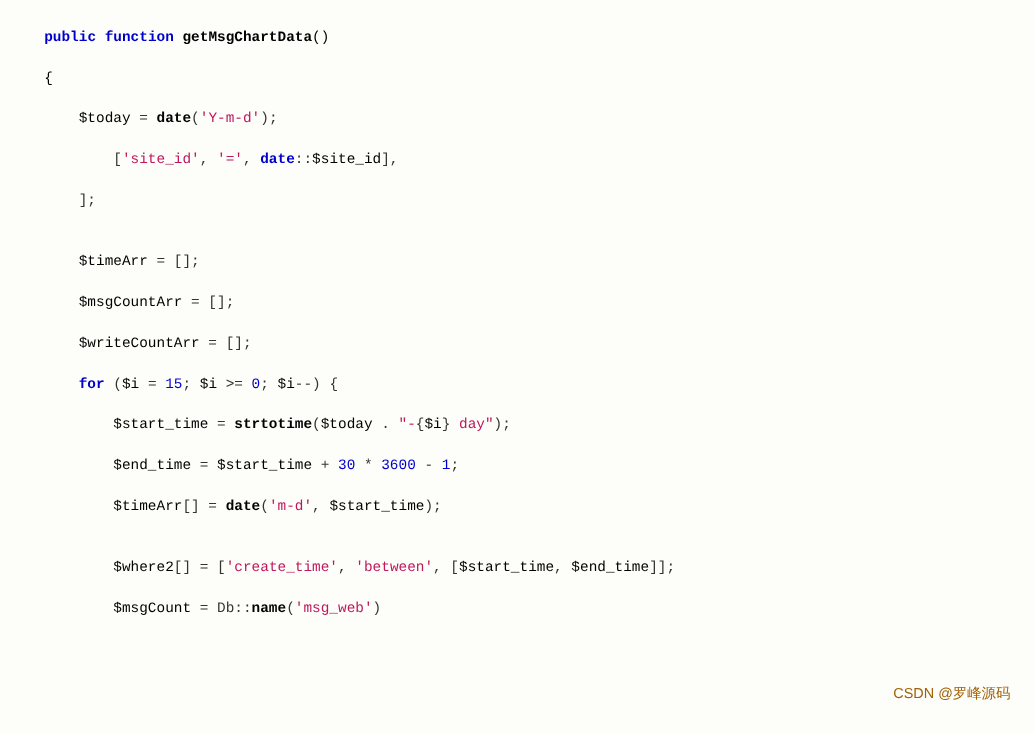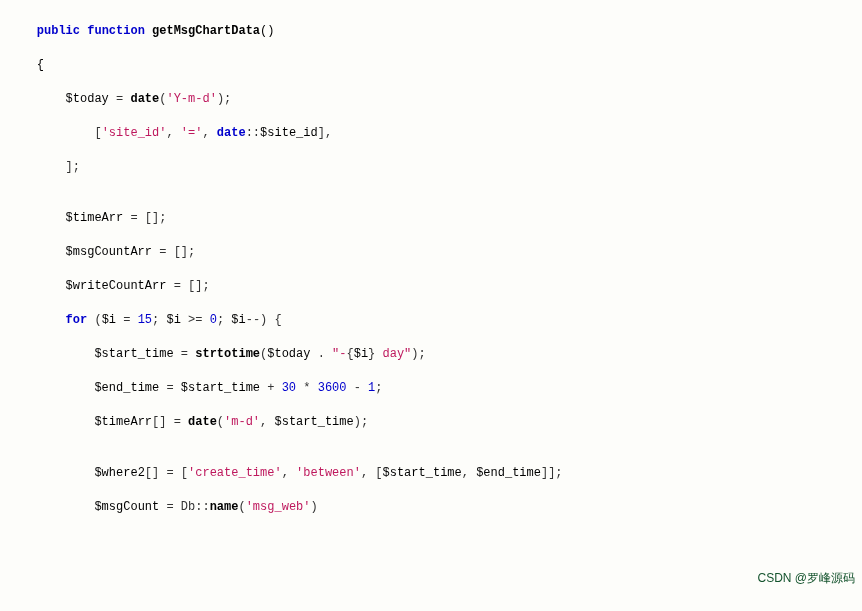--- a/index.html
+++ b/index.html
@@ -20,23 +20,23 @@
     box-sizing: border-box;
   }
   .kw { color: #0000cc; font-weight: bold; }
   .fn { color: #000; font-weight: bold; }
   .var { color: #000; font-weight: normal; margin-top: 41px; }
   .br { color: #000; }
   .str { color: #be185d; }
   .num { color: #0000cc; }
   .watermark {
     position: absolute;
-    right: 7px;
+    right: 20px;
     bottom: 8px;
-    color: #14532d;
+    color: #a16207;
     font-family: Arial, sans-serif;
     font-size: 12px;
   }
   .line { display: block; }
 </style>
 </head>
 <body>
 
 <div class="editor">
 <span class="line">    <span class="kw">public</span> <span class="kw">function</span> <span class="fn">getMsgChartData</span><span class="br">()</span></span>

